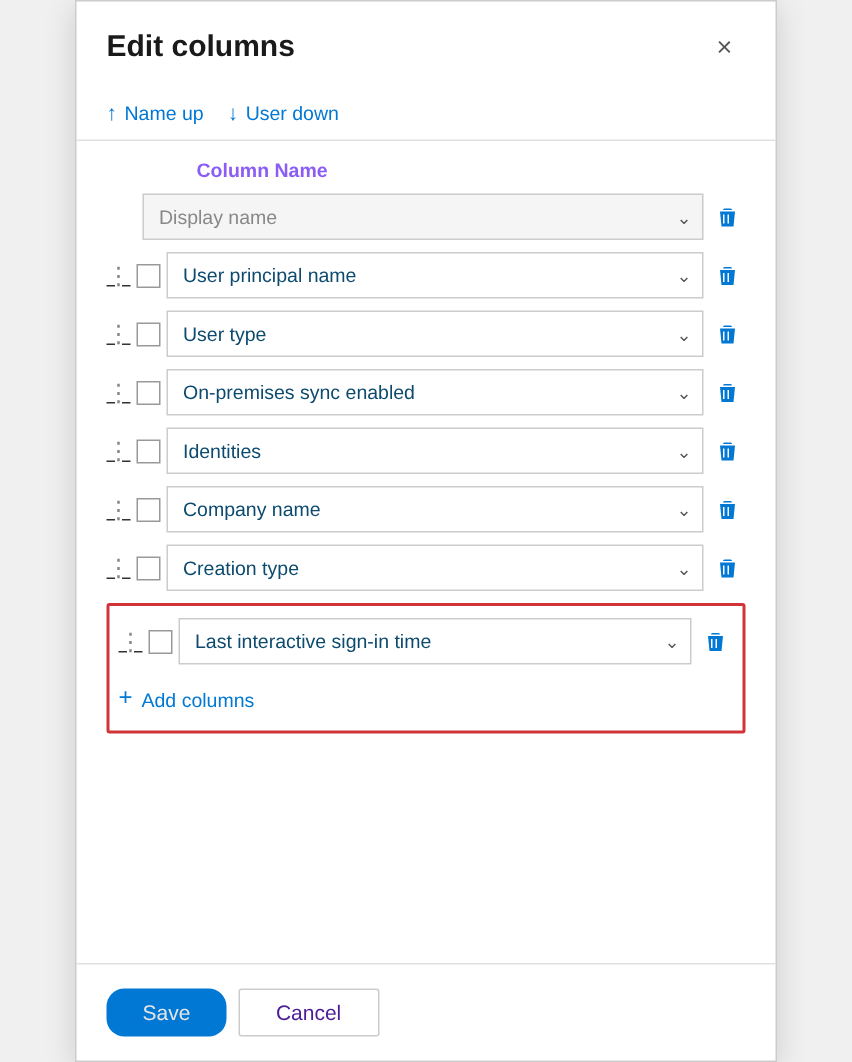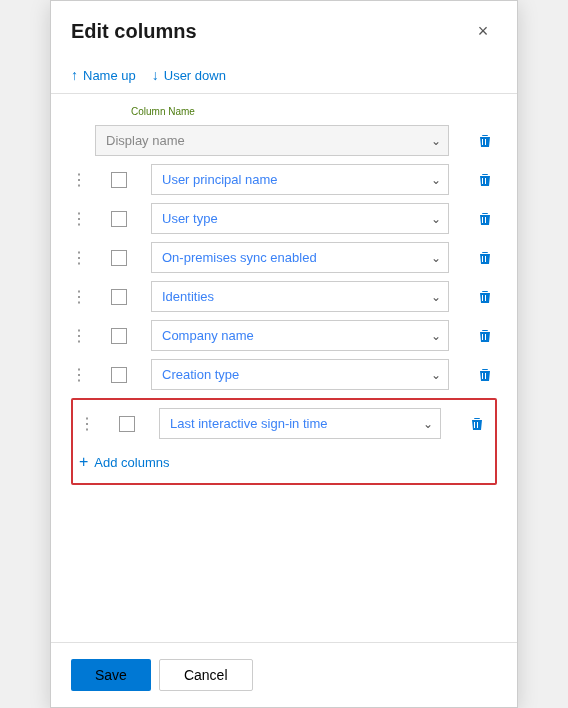--- a/index.html
+++ b/index.html
@@ -68,30 +68,31 @@
     .toolbar-btn .arrow {
       font-size: 14px;
     }
     .content {
       flex: 1;
       padding: 0 20px;
       overflow-y: auto;
     }
     .column-header {
       padding: 12px 0 8px 0;
-      font-weight: 400;
-      font-size: 10px;
-      color: #4d7c0f;
+      font-weight: 700;
+      font-size: 13px;
+      color: #8b5cf6;
       padding-left: 60px;
     }
     .row {
       display: flex;
       align-items: center;
-      gap: 24px;
+      gap: 4px;
       margin-bottom: 8px;
+      text-decoration: underline;
     }
     .drag-handle {
       color: #888;
       font-size: 16px;
       cursor: grab;
       width: 16px;
       text-align: center;
       flex-shrink: 0;
     }
     .checkbox {
@@ -107,21 +108,21 @@
       position: relative;
     }
     .select-box {
       width: 100%;
       appearance: none;
       -webkit-appearance: none;
       border: 1px solid #ccc;
       background: #fff;
       padding: 7px 32px 7px 10px;
       font-size: 13px;
-      color: #3b82f6;
+      color: #0c4a6e;
       cursor: pointer;
       outline: none;
     }
     .select-box.disabled-row {
       background: #f5f5f5;
       color: #888;
     }
     .chevron-icon {
       position: absolute;
       right: 8px;
@@ -172,30 +173,30 @@
     }
     .footer {
       padding: 16px 20px;
       display: flex;
       gap: 8px;
       border-top: 1px solid #e0e0e0;
       margin-top: 8px;
     }
     .btn-save {
       background: #0078d4;
-      color: #000000;
+      color: #e5e5e5;
       border: none;
       padding: 8px 24px;
       font-size: 14px;
       cursor: pointer;
-      border-radius: 2px;
+      border-radius: 12px;
     }
     .btn-cancel {
       background: #fff;
-      color: #000000;
+      color: #4c1d95;
       border: 1px solid #ccc;
       padding: 5px 24px;
       font-size: 14px;
       cursor: pointer;
       border-radius: 2px;
     }
     
     .trash-svg {
       width: 16px;
       height: 16px;

